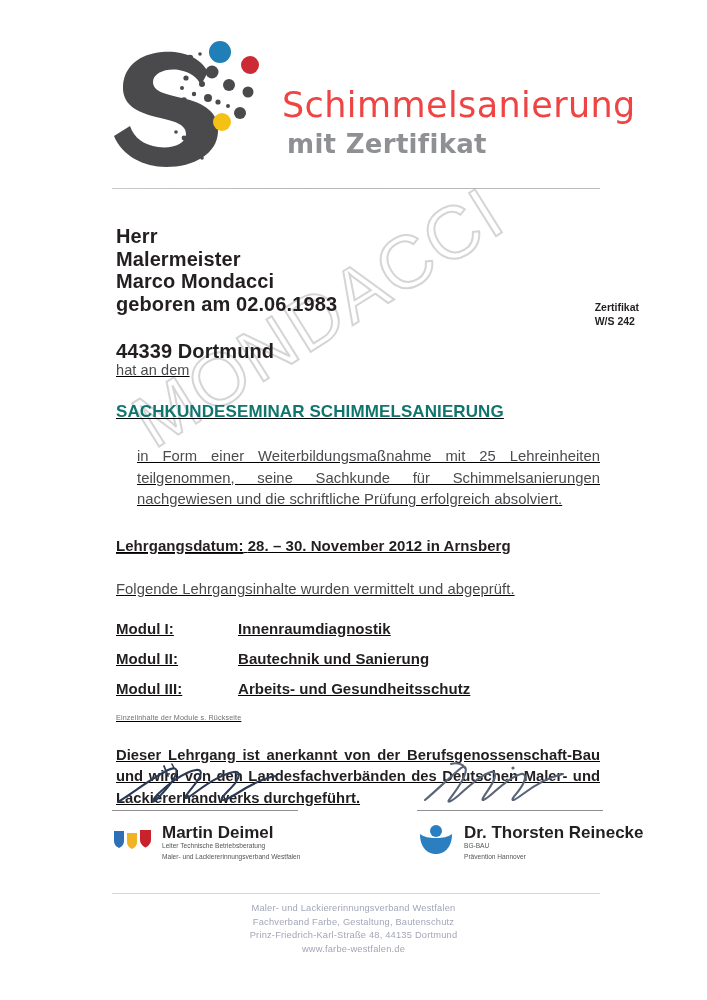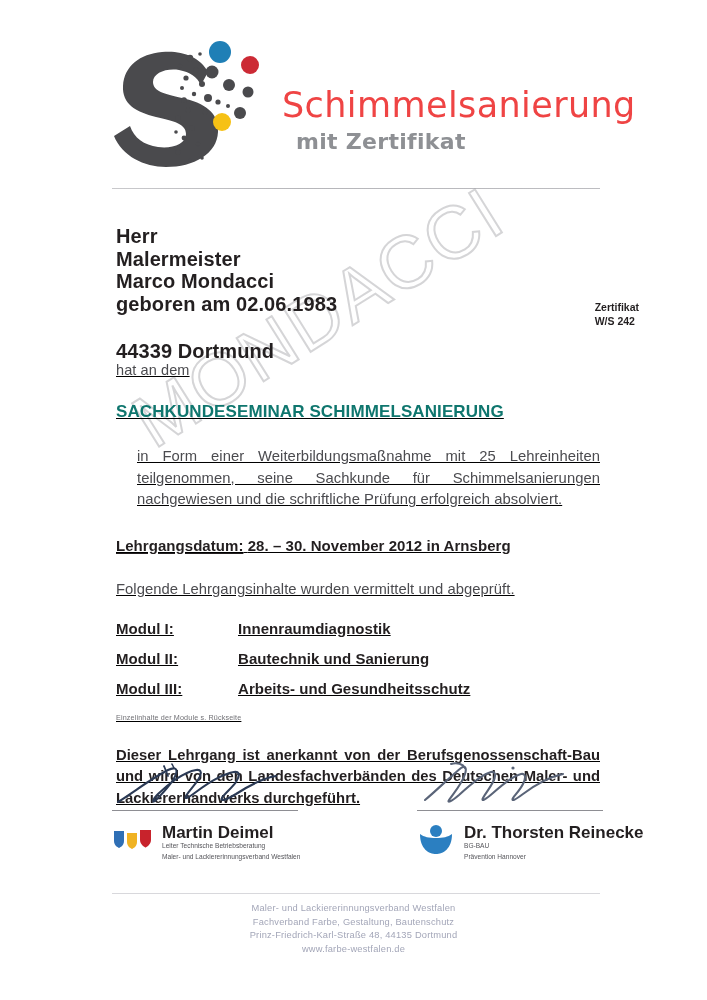--- a/index.html
+++ b/index.html
@@ -84,26 +84,26 @@
   .logo-title {
     font-family: "DejaVu Sans", sans-serif;
     font-size: 35px;
     font-weight: 400;
     letter-spacing: 0.4px;
     line-height: 1;
     white-space: nowrap;
   }
   .logo-sub {
     font-family: "DejaVu Sans", sans-serif;
-    font-size: 22px;
+    font-size: 26px;
     font-weight: 700;
     letter-spacing: 0.3px;
     line-height: 1;
     margin-top: 8px;
-    margin-left: 14px;
+    margin-left: 5px;
     white-space: nowrap;
   }
   .header-rule {
     position: absolute;
     left: 112px;
     top: 188px;
     width: 488px;
     height: 1px;
     background: linear-gradient(to right,#c9c9cc 0%, #b6b6ba 40%, #bdbdc1 100%);
   }

